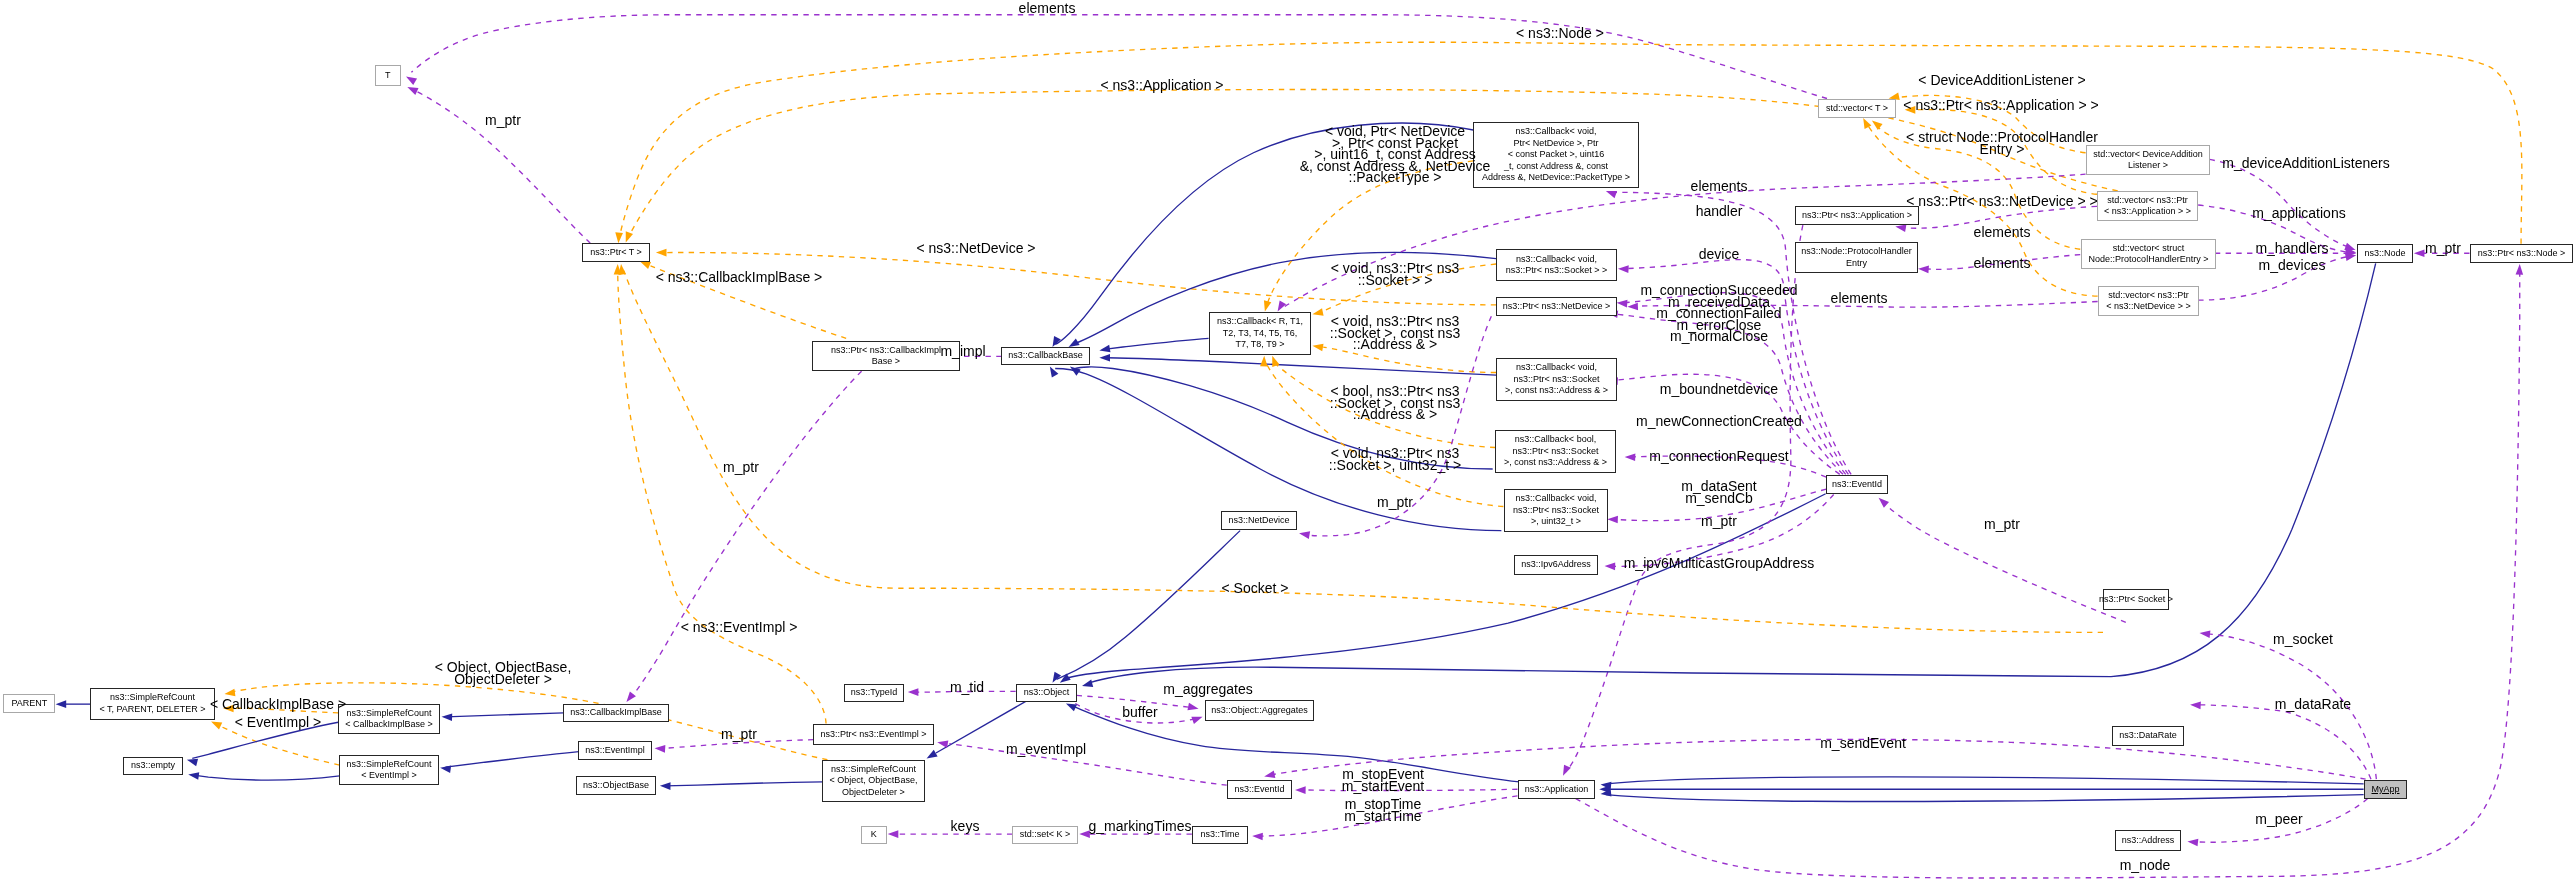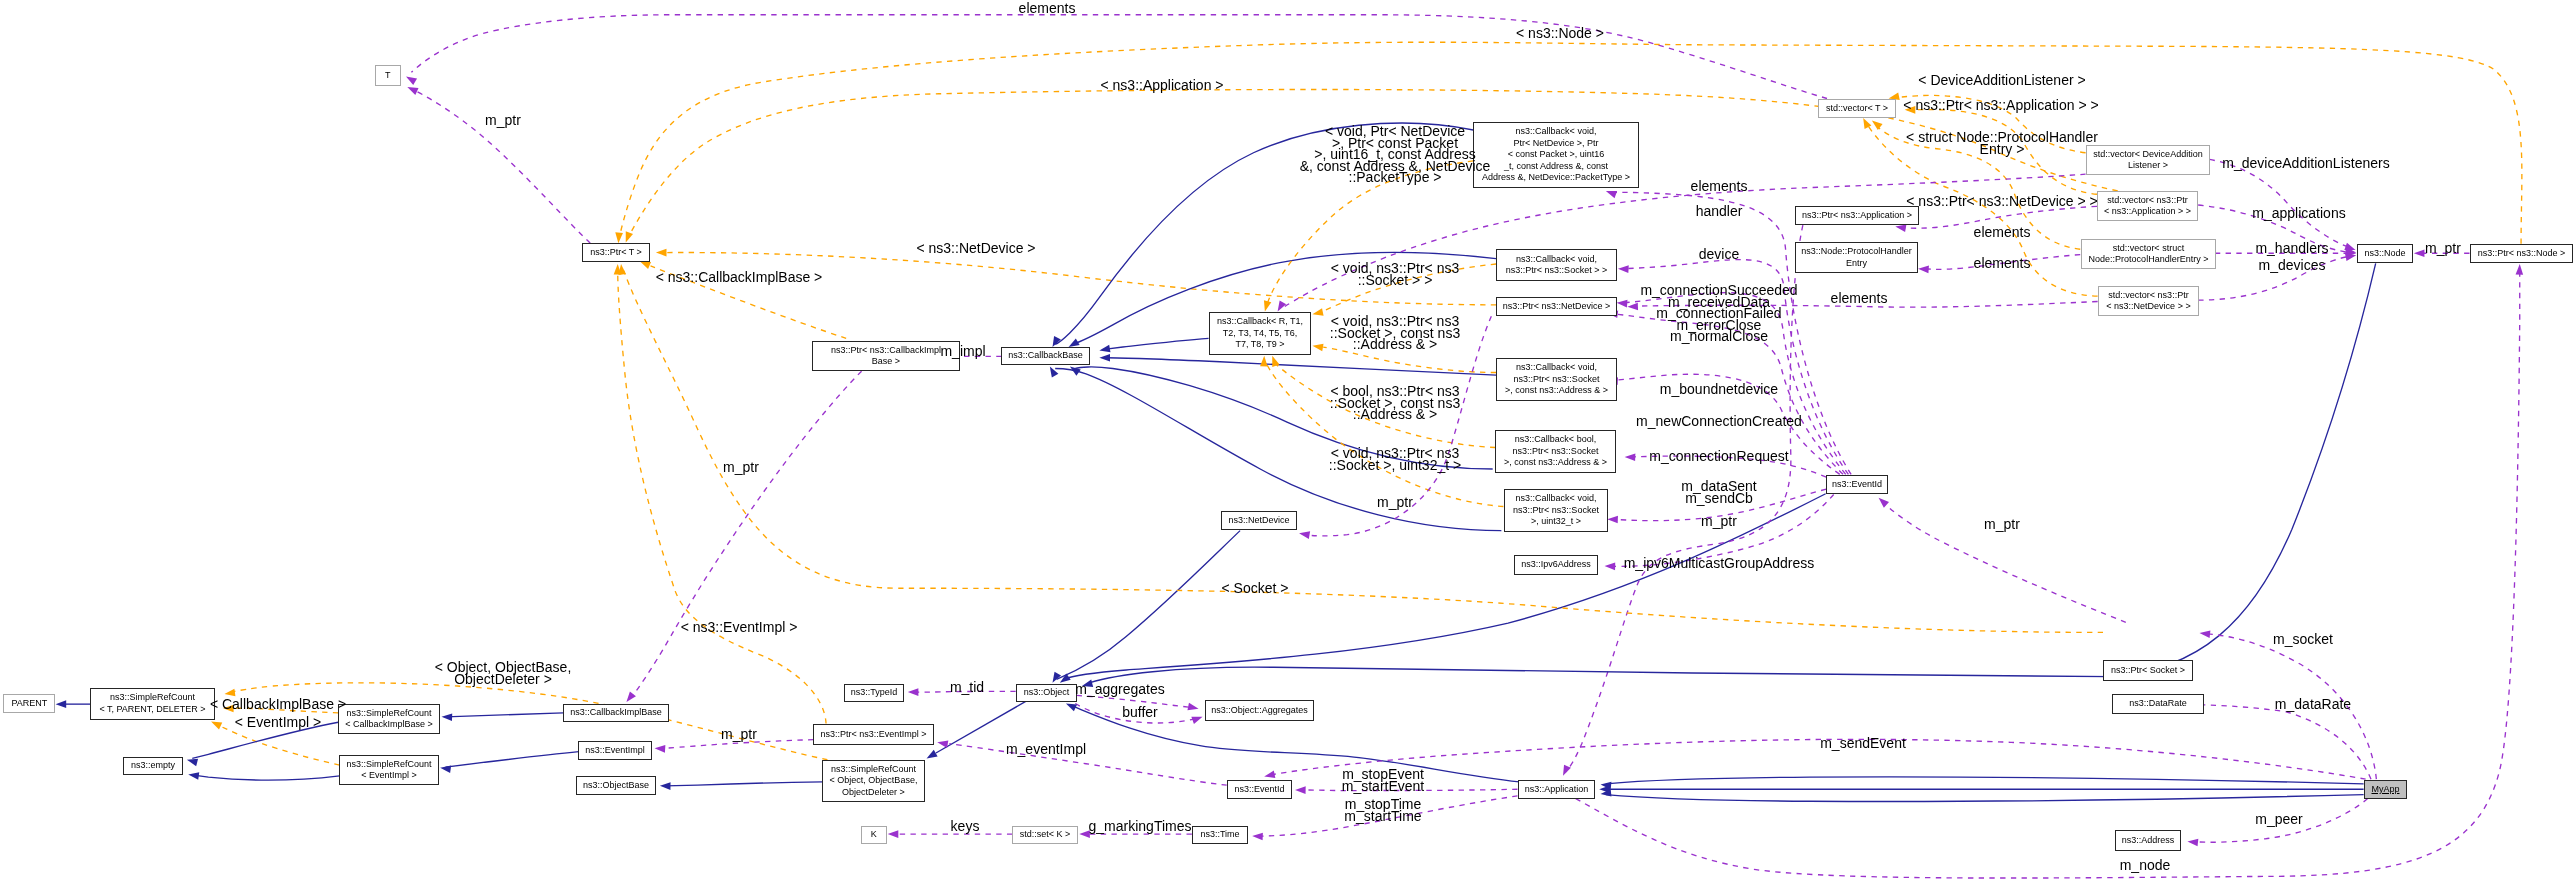--- a/index.html
+++ b/index.html
@@ -210,21 +210,21 @@
 <div class="node grey" style="left:2086px;top:145px;width:124px;height:30px"><span>std::vector&lt; DeviceAddition
 Listener &gt;</span></div>
 <div class="node grey" style="left:2097px;top:191px;width:101px;height:30px"><span>std::vector&lt; ns3::Ptr
 &lt; ns3::Application &gt; &gt;</span></div>
 <div class="node grey" style="left:2081px;top:239px;width:135px;height:30px"><span>std::vector&lt; struct
 Node::ProtocolHandlerEntry &gt;</span></div>
 <div class="node grey" style="left:2098px;top:286px;width:101px;height:30px"><span>std::vector&lt; ns3::Ptr
 &lt; ns3::NetDevice &gt; &gt;</span></div>
 <div class="node plain" style="left:2357px;top:244px;width:56px;height:19.4px"><span>ns3::Node</span></div>
 <div class="node plain" style="left:2470px;top:244px;width:103px;height:19.4px"><span>ns3::Ptr&lt; ns3::Node &gt;</span></div>
-<div class="node plain" style="left:2103px;top:660px;width:90px;height:21px"><span>ns3::Ptr&lt; Socket &gt;</span></div>
+<div class="node plain" style="left:2103px;top:589px;width:66px;height:21px"><span>ns3::Ptr&lt; Socket &gt;</span></div>
 <div class="node grey" style="left:3.4px;top:694px;width:52px;height:19.4px"><span>PARENT</span></div>
 <div class="node plain" style="left:90px;top:688px;width:125px;height:31.5px"><span>ns3::SimpleRefCount
 &lt; T, PARENT, DELETER &gt;</span></div>
 <div class="node plain" style="left:338px;top:704px;width:102px;height:30px"><span>ns3::SimpleRefCount
 &lt; CallbackImplBase &gt;</span></div>
 <div class="node plain" style="left:123px;top:757px;width:60px;height:18px"><span>ns3::empty</span></div>
 <div class="node plain" style="left:339px;top:755px;width:100px;height:30px"><span>ns3::SimpleRefCount
 &lt; EventImpl &gt;</span></div>
 <div class="node plain" style="left:563px;top:704px;width:106px;height:18px"><span>ns3::CallbackImplBase</span></div>
 <div class="node plain" style="left:578px;top:741px;width:74px;height:19px"><span>ns3::EventImpl</span></div>
@@ -234,21 +234,21 @@
 &lt; Object, ObjectBase,
 ObjectDeleter &gt;</span></div>
 <div class="node plain" style="left:844px;top:684px;width:60px;height:18px"><span>ns3::TypeId</span></div>
 <div class="node plain" style="left:1016px;top:684px;width:61px;height:18px"><span>ns3::Object</span></div>
 <div class="node plain" style="left:1205px;top:700px;width:109px;height:21px"><span>ns3::Object::Aggregates</span></div>
 <div class="node grey" style="left:861px;top:826px;width:25.5px;height:18px"><span>K</span></div>
 <div class="node grey" style="left:1012px;top:826px;width:66px;height:18px"><span>std::set&lt; K &gt;</span></div>
 <div class="node plain" style="left:1192px;top:826px;width:56px;height:18px"><span>ns3::Time</span></div>
 <div class="node plain" style="left:1227px;top:780px;width:65px;height:19.4px"><span>ns3::EventId</span></div>
 <div class="node plain" style="left:1518px;top:780px;width:77px;height:19.4px"><span>ns3::Application</span></div>
-<div class="node plain" style="left:2112px;top:694px;width:92px;height:20px"><span>ns3::DataRate</span></div>
+<div class="node plain" style="left:2112px;top:726px;width:72px;height:20px"><span>ns3::DataRate</span></div>
 <div class="node plain" style="left:2115px;top:830px;width:66px;height:21px"><span>ns3::Address</span></div>
 <div class="node filled" style="left:2364px;top:780px;width:43px;height:19.4px"><span>MyApp</span></div>
 <div class="elabel" style="left:1047px;top:2.7px"><span>elements</span></div>
 <div class="elabel" style="left:1560px;top:28px"><span>&lt; ns3::Node &gt;</span></div>
 <div class="elabel" style="left:503px;top:115px"><span>m_ptr</span></div>
 <div class="elabel" style="left:1162px;top:80px"><span>&lt; ns3::Application &gt;</span></div>
 <div class="elabel" style="left:2002px;top:75px"><span>&lt; DeviceAdditionListener &gt;</span></div>
 <div class="elabel" style="left:2001px;top:100px"><span>&lt; ns3::Ptr&lt; ns3::Application &gt; &gt;</span></div>
 <div class="elabel" style="left:2002px;top:132px"><span>&lt; struct Node::ProtocolHandler
 Entry &gt;</span></div>
@@ -296,21 +296,21 @@
 <div class="elabel" style="left:1719px;top:516px"><span>m_ptr</span></div>
 <div class="elabel" style="left:2002px;top:519px"><span>m_ptr</span></div>
 <div class="elabel" style="left:1719px;top:558px"><span>m_ipv6MulticastGroupAddress</span></div>
 <div class="elabel" style="left:741px;top:462px"><span>m_ptr</span></div>
 <div class="elabel" style="left:1255px;top:583px"><span>&lt; Socket &gt;</span></div>
 <div class="elabel" style="left:739px;top:622px"><span>&lt; ns3::EventImpl &gt;</span></div>
 <div class="elabel" style="left:2303px;top:634px"><span>m_socket</span></div>
 <div class="elabel" style="left:503px;top:662px"><span>&lt; Object, ObjectBase,
 ObjectDeleter &gt;</span></div>
 <div class="elabel" style="left:967px;top:682px"><span>m_tid</span></div>
-<div class="elabel" style="left:1120px;top:684px"><span>m_aggregates</span></div>
+<div class="elabel" style="left:1208px;top:684px"><span>m_aggregates</span></div>
 <div class="elabel" style="left:1140px;top:707px"><span>buffer</span></div>
 <div class="elabel" style="left:278px;top:699px"><span>&lt; CallbackImplBase &gt;</span></div>
 <div class="elabel" style="left:278px;top:717px"><span>&lt; EventImpl &gt;</span></div>
 <div class="elabel" style="left:2313px;top:699px"><span>m_dataRate</span></div>
 <div class="elabel" style="left:739px;top:729px"><span>m_ptr</span></div>
 <div class="elabel" style="left:1046px;top:744px"><span>m_eventImpl</span></div>
 <div class="elabel" style="left:1863px;top:738px"><span>m_sendEvent</span></div>
 <div class="elabel" style="left:1383px;top:769px"><span>m_stopEvent
 m_startEvent</span></div>
 <div class="elabel" style="left:1383px;top:799px"><span>m_stopTime

